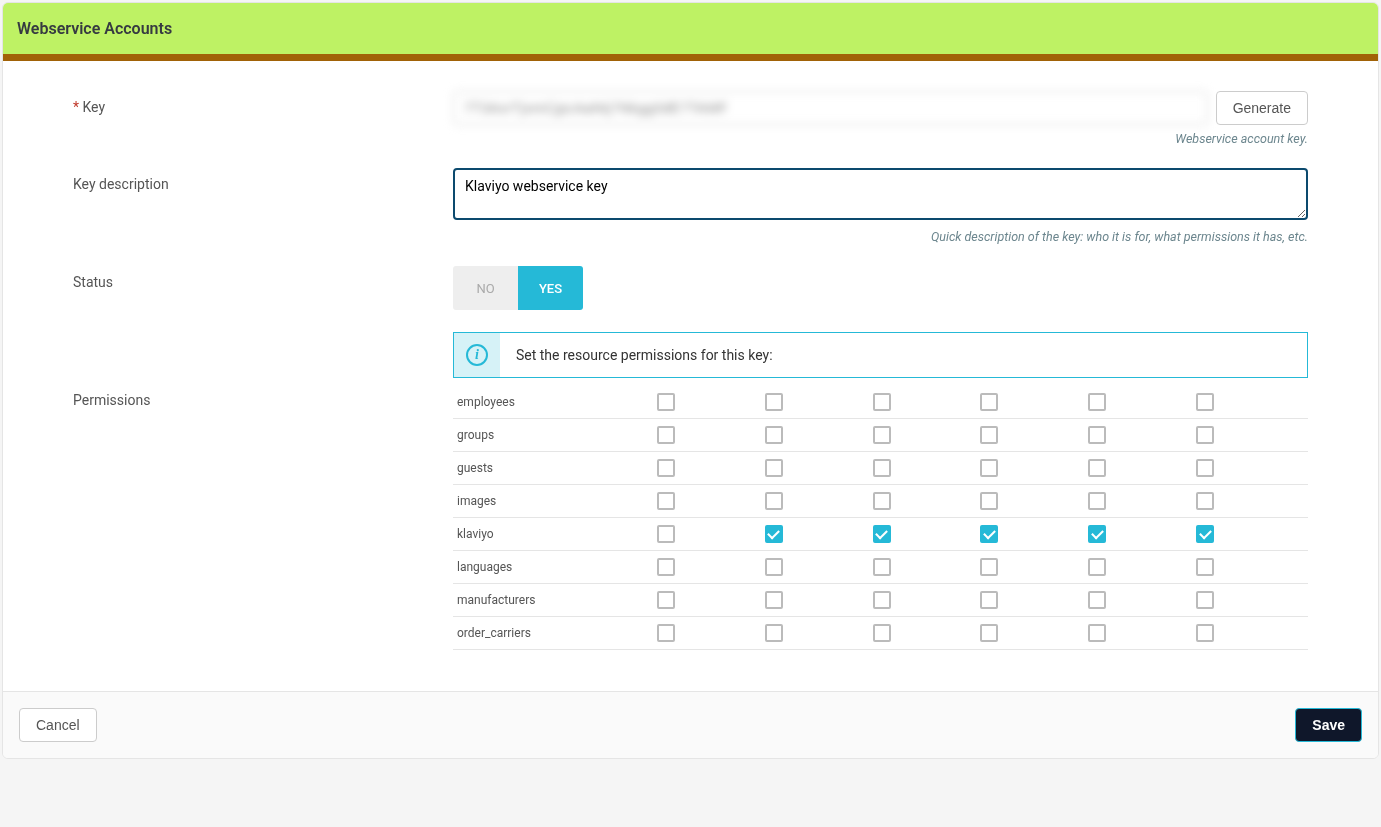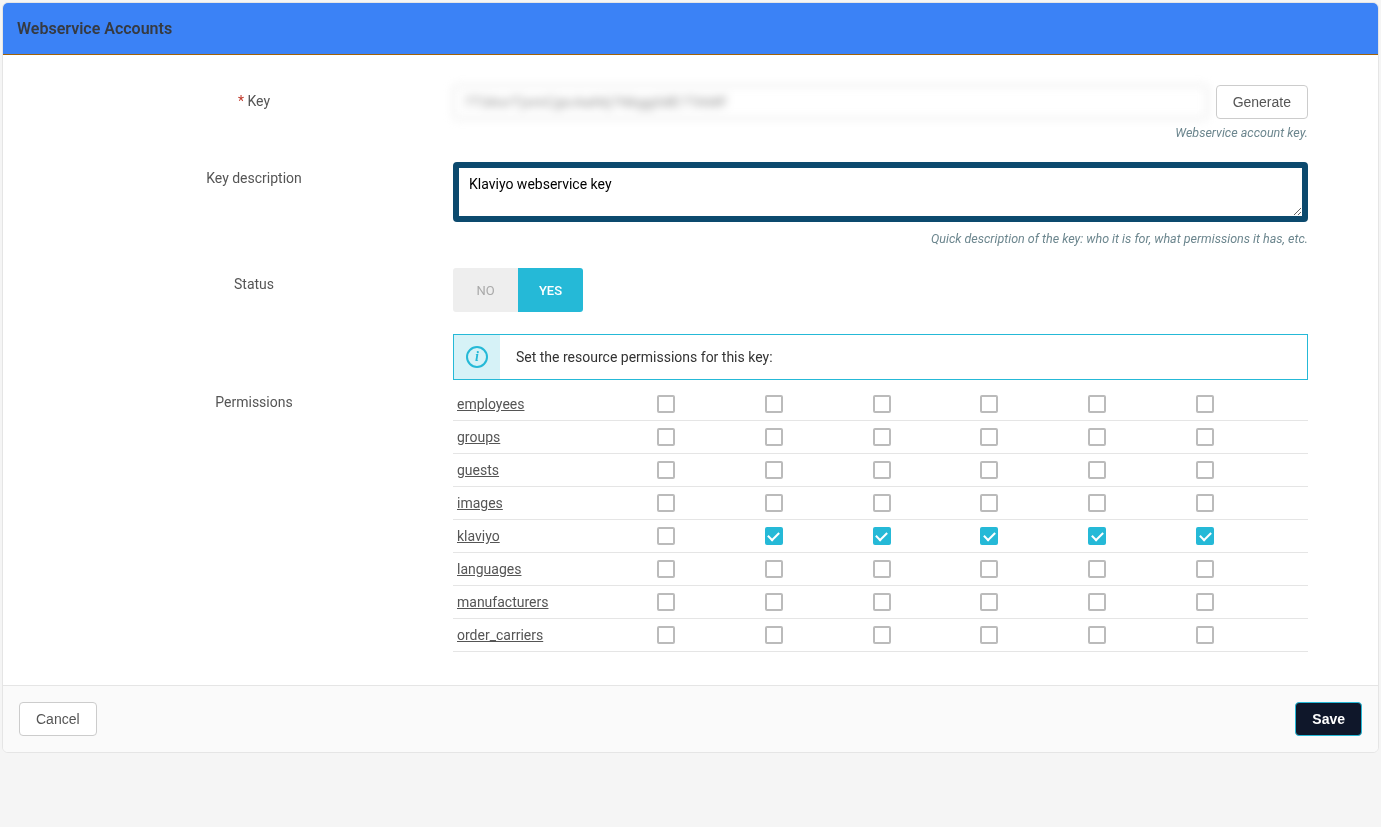--- a/index.html
+++ b/index.html
@@ -11,41 +11,41 @@
 }
 .panel {
   background: #fff;
   border: 1px solid #e5e5e5;
   border-radius: 6px;
   margin: 2px;
   overflow: hidden;
 }
 .panel-header {
   padding: 16px 14px;
-  border-bottom: 1px solid #a16207;
-  background: #3b82f6;
+  border-bottom: 7px solid #a16207;
+  background: #bef264;
 }
 .panel-title {
   font-size: 16px;
   font-weight: 600;
   color: #363a41;
 }
 .panel-body {
   padding: 30px 70px 20px 70px;
   height: 630px;
   overflow: hidden;
 }
 .form-row {
   display: flex;
   margin-bottom: 22px;
   align-items: flex-start;
 }
 .form-label {
   width: 380px;
-  text-align: center;
+  text-align: left;
   padding-right: 18px;
   padding-top: 8px;
   color: #555;
   font-size: 14px;
 }
 .required-star { color: #c0392b; }
 .form-field { flex: 1; }
 .key-input-row { display: flex; gap: 8px; align-items: flex-start; }
 .text-input {
   width: 100%;
@@ -76,21 +76,21 @@
 .help-text {
   font-size: 12.5px;
   color: #6c868e;
   margin-top: 6px;
   font-style: italic;
   text-align: right;
 }
 .textarea {
   width: 100%;
   min-height: 52px;
-  border: 6px solid #0c4a6e;
+  border: 2px solid #0c4a6e;
   border-radius: 4px;
   padding: 8px 10px;
   font-size: 14px;
   font-family: inherit;
   resize: vertical;
 }
 .toggle-group { display: inline-flex; }
 .toggle-btn {
   width: 65px;
   height: 44px;
@@ -140,22 +140,21 @@
 .perm-table { width: 100%; }
 .perm-row {
   display: flex;
   align-items: center;
   border-bottom: 1px solid #e5e5e5;
   padding: 7px 4px;
 }
 .perm-name {
   width: 200px;
   color: #555;
-  font-size: 14px;
-  text-decoration: underline;
+  font-size: 12px;
 }
 .perm-cols { flex: 1; display: flex; }
 .perm-col { flex: 1; display: flex; justify-content: flex-start; }
 .cb {
   width: 18px; height: 18px;
   border: 2px solid #bbb;
   border-radius: 2px;
   display: inline-flex; align-items: center; justify-content: center;
   background: #fff;
   cursor: pointer;

